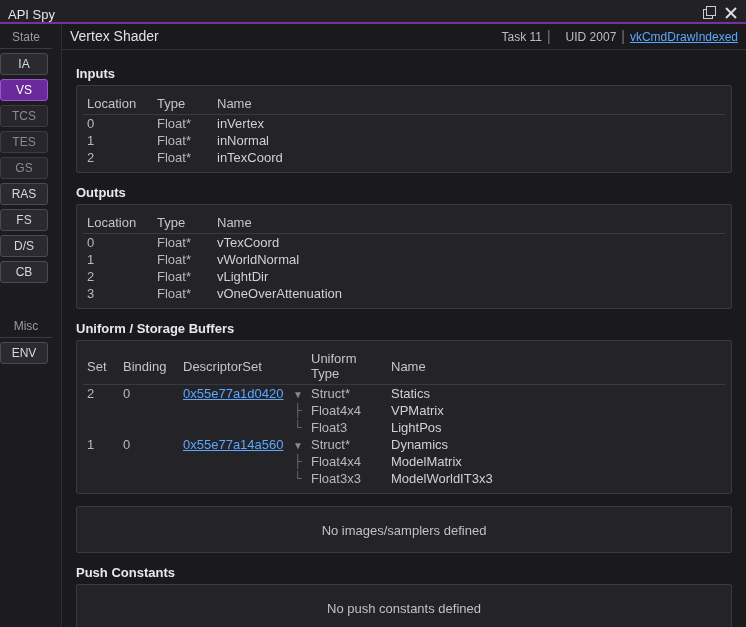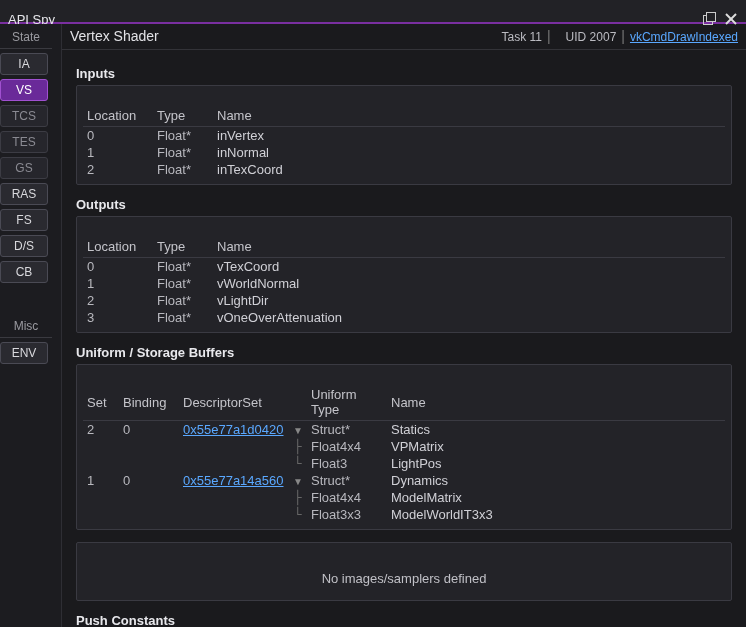--- a/index.html
+++ b/index.html
@@ -8,21 +8,21 @@
     background: #1a1a1d;
     font-family: "Segoe UI", Tahoma, sans-serif;
     font-size: 13px;
     color: #c8c8cc;
     overflow: hidden;
   }
   a { color: #5aa8ff; text-decoration: underline; }
 
   
   .titlebar {
-    display: flex; align-items: center;
+    display: flex; align-items: flex-end;
     height: 24px;
     background: #222226;
     border-bottom: 2px solid #7a2fa0;
     padding: 16px 6px 0 8px;
   }
   .titlebar-text { flex: 1; color: #e6e6ea; font-size: 13px; }
   .titlebar-icon {
     width: 18px; height: 18px;
     display: flex; align-items: center; justify-content: center;
     color: #d0d0d4; cursor: pointer;
@@ -102,21 +102,21 @@
   .section-title {
     font-weight: 600;
     color: #e8e8ec;
     font-size: 13px;
     margin: 6px 0 4px 0;
   }
 
   .tblwrap {
     border: 1px solid #3a3a42;
     border-radius: 2px;
-    padding: 20px 6px 6px 6px;
+    padding: 8px 6px 6px 6px;
     background: #232328;
     margin-bottom: 12px;
   }
   table { width: 100%; border-collapse: collapse; font-size: 13px; }
   th {
     text-align: left;
     font-weight: normal;
     color: #c4c4ca;
     border-bottom: 1px solid #3a3a42;
     padding: 2px 4px 3px 4px;

